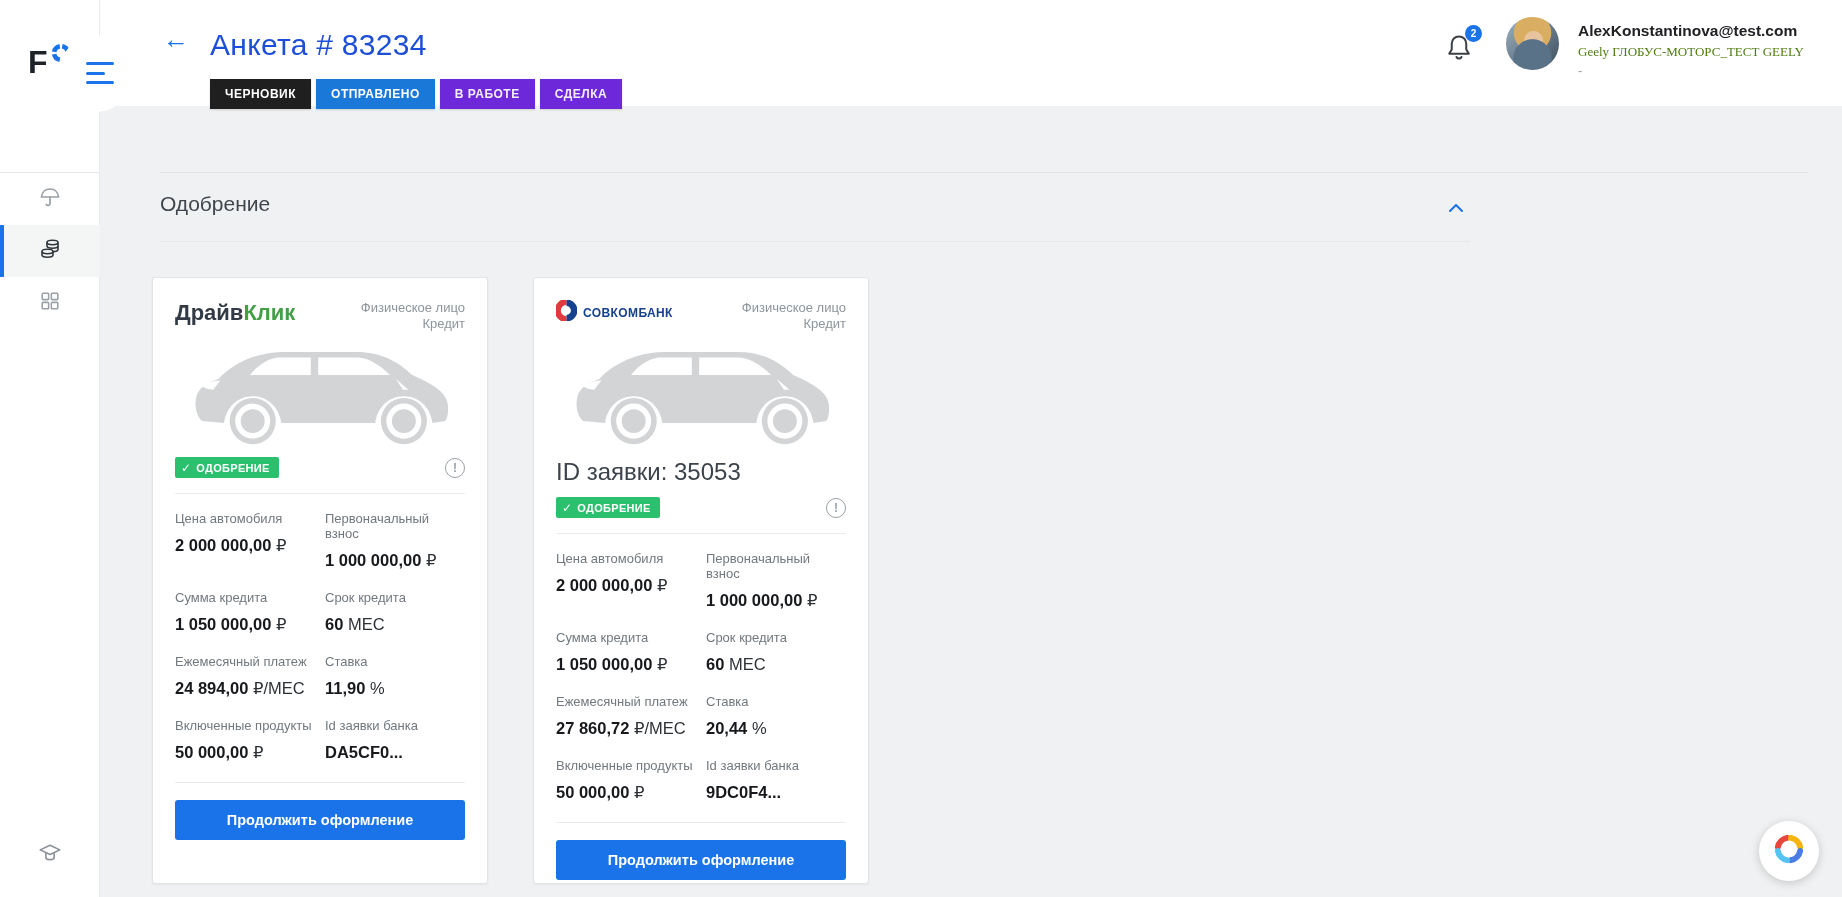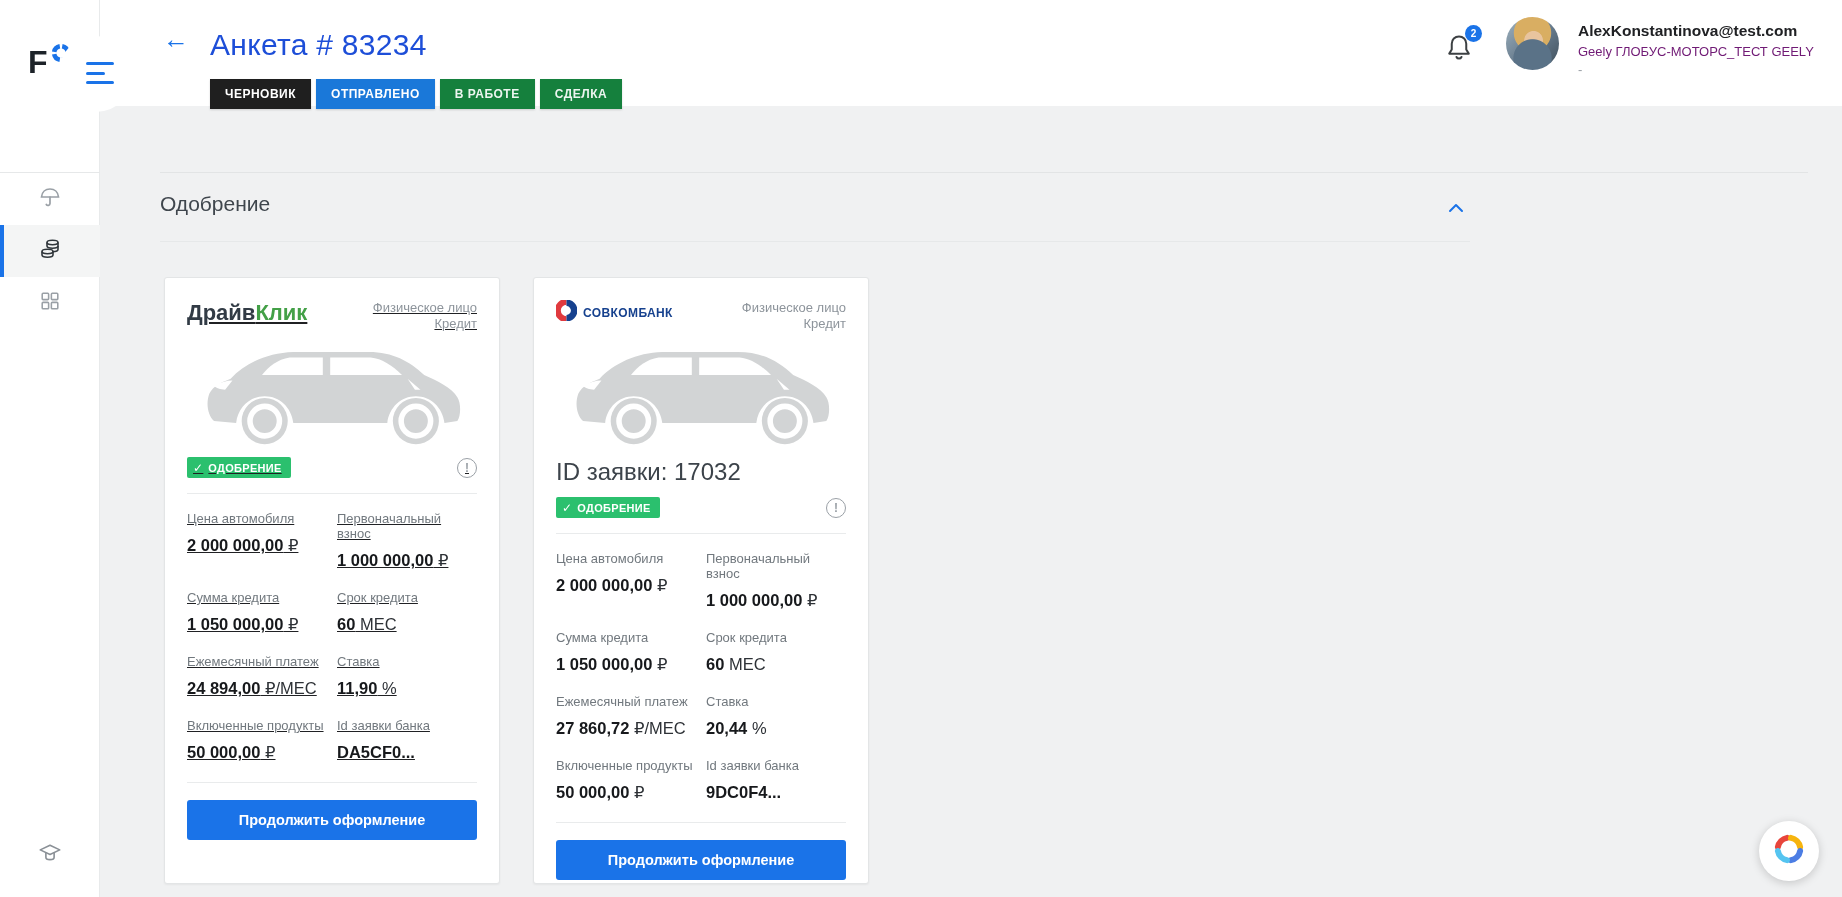--- a/index.html
+++ b/index.html
@@ -33,45 +33,45 @@
   .side-item.active::before { content:""; position:absolute; left:0; top:0; width:4px; height:52px; background:#1a73e8; }
   .side-footer { position:absolute; left:0; top:830px; width:100px; height:52px; display:flex; align-items:center; justify-content:center; cursor:pointer; }
 
   
   .back-arrow { position:absolute; left:163px; top:26px; font-size:26px; color:#1a73e8; cursor:pointer; line-height:26px; }
   .page-title { position:absolute; left:210px; top:28px; font-size:30px; font-weight:400; color:#1d4ed8; letter-spacing:.3px; }
   .status-row { position:absolute; left:210px; top:79px; display:flex; gap:5px; }
   .status-badge { height:28px; display:flex; align-items:center; padding:15px 15px; font-size:12px; font-weight:bold; letter-spacing:.5px; color:#ffffff; box-shadow:0 1px 2px rgba(0,0,0,.15); }
   .status-badge.s-draft { background:#1f1f1f; }
   .status-badge.s-sent  { background:#1a78d9; }
-  .status-badge.s-off   { background:#15803d; color:rgba(255,255,255,.92); }
+  .status-badge.s-off   { background:#6d28d9; color:rgba(255,255,255,.92); }
 
   .bell-wrap { position:absolute; left:1444px; top:30px; width:34px; height:38px; cursor:pointer; }
   .bell-badge { position:absolute; right:-4px; top:-5px; width:17px; height:17px; border-radius:50%; background:#1a73e8; color:#fff; font-size:10px; font-weight:bold; display:flex; align-items:center; justify-content:center; }
   .avatar { position:absolute; left:1506px; top:17px; width:53px; height:53px; border-radius:50%; cursor:pointer; overflow:hidden;
     background:
       radial-gradient(circle at 50% 78%, #5a7287 0 38%, transparent 40%),
       radial-gradient(circle at 52% 44%, #e8c49e 0 22%, transparent 24%),
       radial-gradient(circle at 50% 30%, #d9ae62 0 40%, transparent 42%),
       linear-gradient(135deg,#9fb3c0 0%, #64788a 55%, #3e4d59 100%);
   }
   .user-block { position:absolute; left:1578px; top:22px; width:258px; }
   .user-email { font-size:15.5px; font-weight:bold; color:#202124; }
-  .user-org { font-size:13px; color:#701a75; margin-top:4px; }
+  .user-org { font-size:13px; color:#4d7c0f; margin-top:4px;font-family:Liberation Serif, serif; }
   .user-org2 { font-size:13px; color:#9aa0a6; margin-top:3px; }
 
   
   .section-divider-top { position:absolute; left:160px; top:172px; width:1648px; height:1px; background:#e2e4e5; }
   .section-title { position:absolute; left:160px; top:192px; font-size:21px; font-weight:400; color:#3f464d; }
   .section-chevron { position:absolute; left:1448px; top:200px; cursor:pointer; }
   .section-divider-bottom { position:absolute; left:160px; top:241px; width:1310px; height:1px; background:#e6e8e9; }
 
   
   .card { position:absolute; top:277px; width:336px; height:607px; background:#ffffff; border:1px solid #e3e5e6; border-radius:3px; box-shadow:0 1px 2px rgba(0,0,0,.05); padding:0 22px; }
-  .card.c0 { left:164px;text-decoration:underline; }
+  .card.c0 { left:152px; }
   .card.c1 { left:533px; }
 
   .card-head { margin-top:22px; display:flex; justify-content:space-between; align-items:flex-start; height:36px; }
   .bank-logo { display:flex; align-items:center; }
   .bank-name-dark { font-size:22px; font-weight:bold; color:#323b45; }
   .bank-name-green { font-size:22px; font-weight:bold; color:#43a047; }
   .bank-name-navy { font-size:12px; font-weight:bold; color:#16418e; letter-spacing:.4px; margin-left:6px; }
   .offer-type { text-align:right; font-size:13px; color:#8d949b; line-height:16px; }
 
   .car-wrap { margin-top:4px; display:flex; justify-content:center; }
@@ -306,21 +306,21 @@
       <path fill="#ffffff" d="M232,42 L246,54 L240,54 Z"></path>
       <circle cx="77" cy="88" r="25" fill="#d2d4d5"></circle>
       <circle cx="77" cy="88" r="16" fill="none" stroke="#ffffff" stroke-width="6"></circle>
       <circle cx="241" cy="88" r="25" fill="#d2d4d5"></circle>
       <circle cx="241" cy="88" r="16" fill="none" stroke="#ffffff" stroke-width="6"></circle>
     </svg>
   </div>
 
   <div class="app-id">
     <span>ID заявки:</span>
-    <span>17032</span>
+    <span>35053</span>
   </div>
 
   <div class="badge-row">
     <span class="approve-badge">
       <span class="chk">✓</span>
       <span>ОДОБРЕНИЕ</span>
     </span>
     <span class="info-icon">!</span>
   </div>
 

